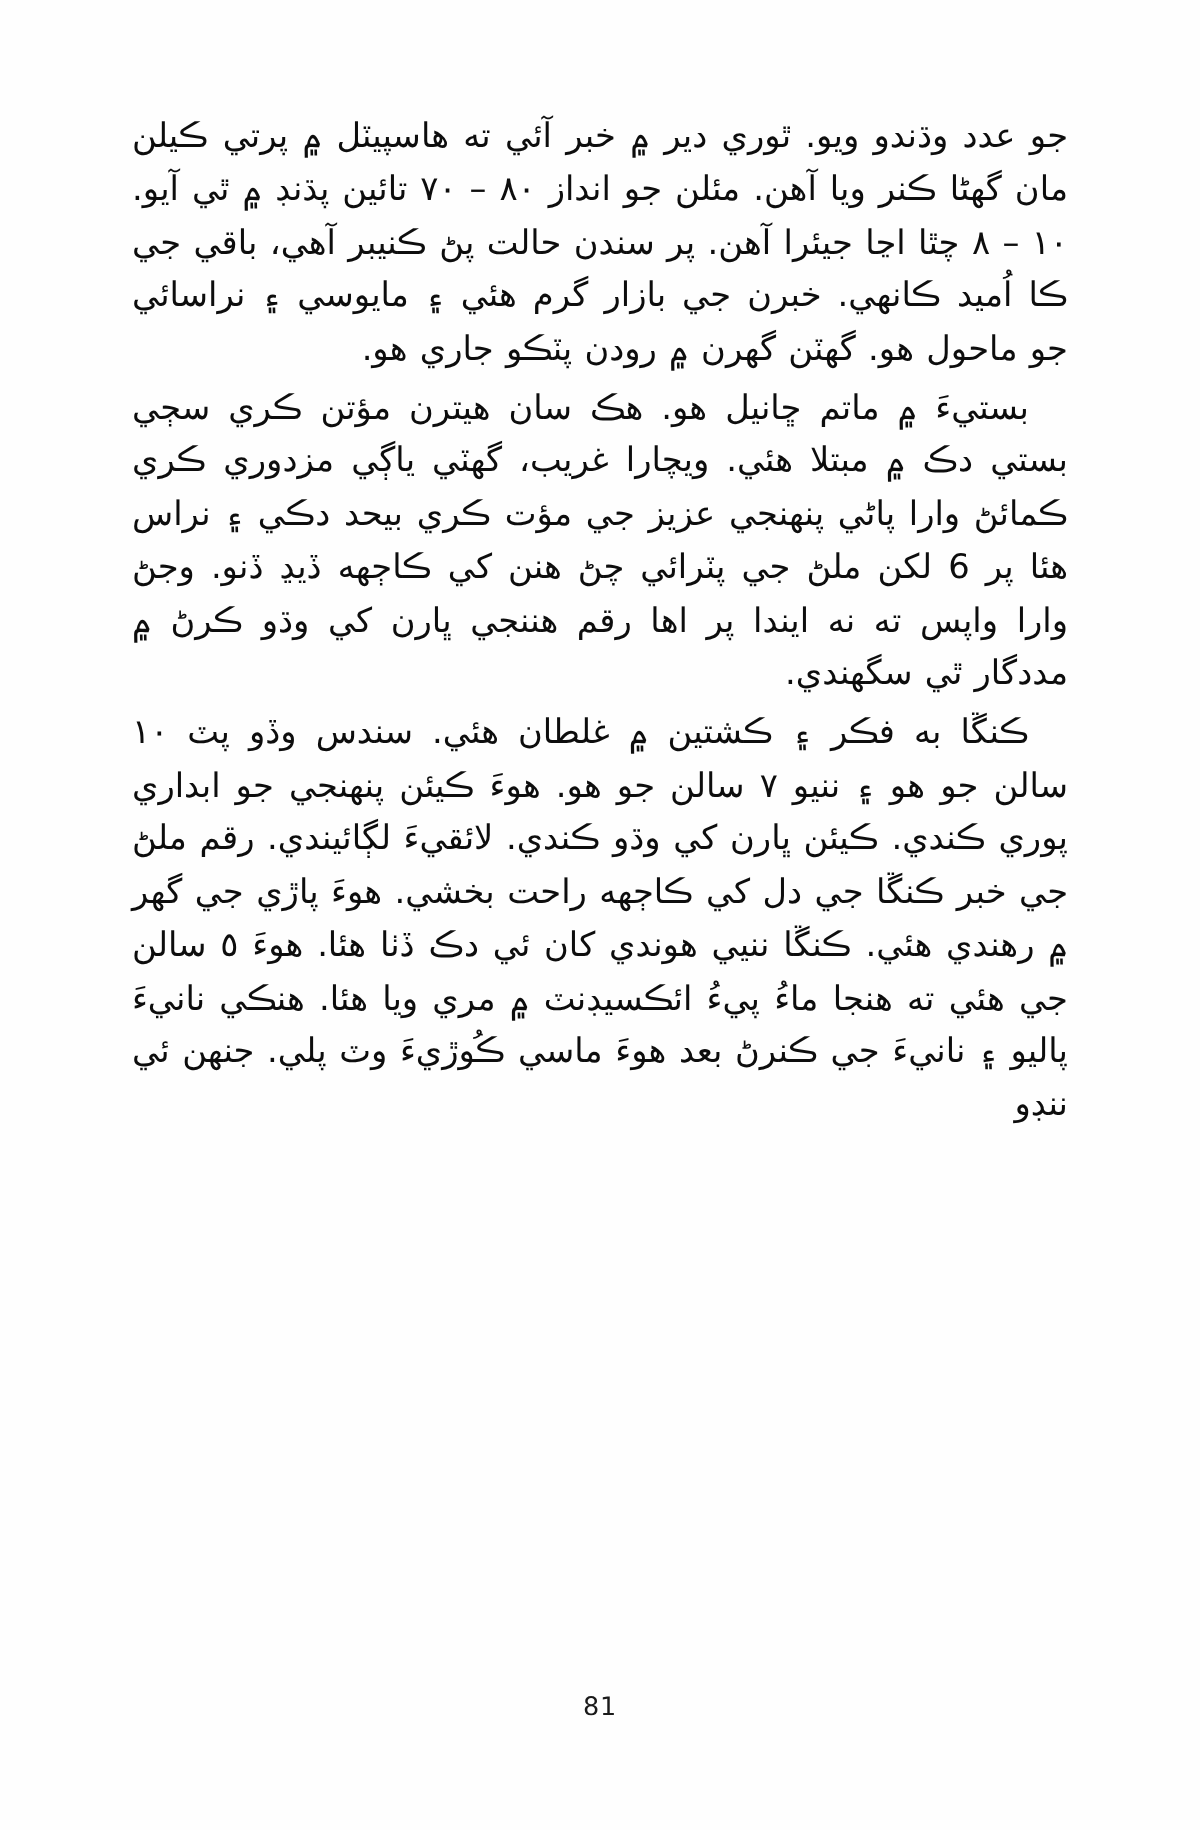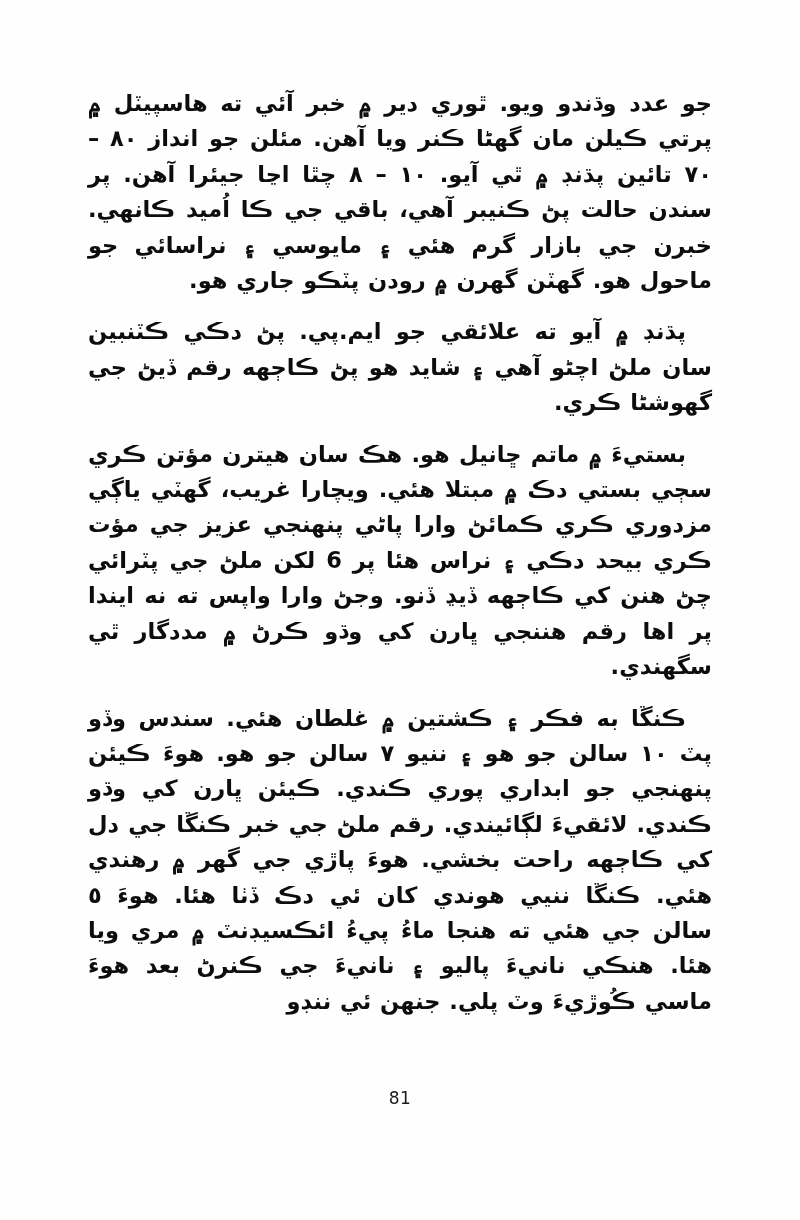--- a/index.html
+++ b/index.html
@@ -31,43 +31,43 @@
     direction: rtl;
     text-align: justify;
     text-align-last: right;
     color: #111111;
   }
 
   .para {
     font-family: "DejaVu Sans", sans-serif;
     font-size: 22.5px;
     line-height: 35.4px;
-    font-weight: 700;
+    font-weight: 400;
     letter-spacing: 0px;
     word-spacing: 1px;
-    margin: 16px 0 0 0;
+    margin: 4px 0 0 0;
     text-align: justify;
     text-align-last: right;
     direction: rtl;
     unicode-bidi: isolate;
     color: #0d0d0d;
   }
 
   
   .para.continuation {
     text-indent: 0;
   }
   
   .para.indented {
     text-indent: 26px;
   }
 
   .page-number {
     position: absolute;
-    top: 1088px;
+    top: 1128px;
     left: 0;
     right: 0;
     text-align: center;
     direction: ltr;
     font-family: "DejaVu Sans", sans-serif;
     font-size: 17px;
     font-weight: 400;
     color: #1a1a1a;
     letter-spacing: 0.5px;
   }
@@ -76,21 +76,20 @@
 <body>
 
 <div class="page">
 
   <div class="text-column">
 
     <p class="para continuation">جو عدد وڌندو ويو. ٿوري دير ۾ خبر آئي ته هاسپيٽل ۾ پرتي ڪيلن مان گهڻا ڪنر ويا آهن. مئلن جو انداز ٨٠ – ٧٠ تائين پڌنڊ ۾ ٿي آيو. ١٠ – ٨ چٿا اڃا جيئرا آهن. پر سندن حالت پڻ ڪنيبر آهي، باقي جي ڪا اُميد ڪانهي. خبرن جي بازار گرم هئي ۽ مايوسي ۽ نراسائي جو ماحول هو. گهٽن گهرن ۾ رودن پٽڪو جاري هو.</p>
 
 
 
-    <p class="para indented">پڌنڊ ۾ آيو ته علائقي جو ايم.پي. پڻ دڪي ڪٽنبين سان ملڻ اچڻو آهي ۽ شايد هو پڻ ڪاڄهه رقم ڏيڻ جي گهوشڻا ڪري.</p>
 
     <p class="para indented">بستيءَ ۾ ماتم ڇانيل هو. هڪ سان هيترن مؤتن ڪري سڄي بستي دڪ ۾ مبتلا هئي. ويچارا غريب، گهٽي ياڳي مزدوري ڪري ڪمائڻ وارا پاڻي پنهنجي عزيز جي مؤت ڪري بيحد دڪي ۽ نراس هئا پر 6 لکن ملڻ جي پٽرائي چڻ هنن کي ڪاڄهه ڏيڍ ڏنو. وجڻ وارا واپس ته نه ايندا پر اها رقم هننجي ڀارن کي وڌو ڪرڻ ۾ مددگار ٿي سگهندي.</p>
 
     <p class="para indented">ڪنڱا به فڪر ۽ ڪشتين ۾ غلطان هئي. سندس وڏو پٽ ١٠ سالن جو هو ۽ ننيو ٧ سالن جو هو. هوءَ ڪيئن پنهنجي جو ابداري پوري ڪندي. ڪيئن ڀارن کي وڌو ڪندي. لائقيءَ لڳائيندي. رقم ملڻ جي خبر ڪنڱا جي دل کي ڪاڄهه راحت بخشي. هوءَ پاڙي جي گهر ۾ رهندي هئي. ڪنڱا ننيي هوندي کان ئي دڪ ڏٺا هئا. هوءَ ٥ سالن جي هئي ته هنجا ماءُ پيءُ ائڪسيڊنٽ ۾ مري ويا هئا. هنڪي نانيءَ پاليو ۽ نانيءَ جي ڪنرڻ بعد هوءَ ماسي ڪُوڙيءَ وٽ پلي. جنهن ئي ننڊو</p>
 
   </div>
 
   <div class="page-number">81</div>
 
 </div>

